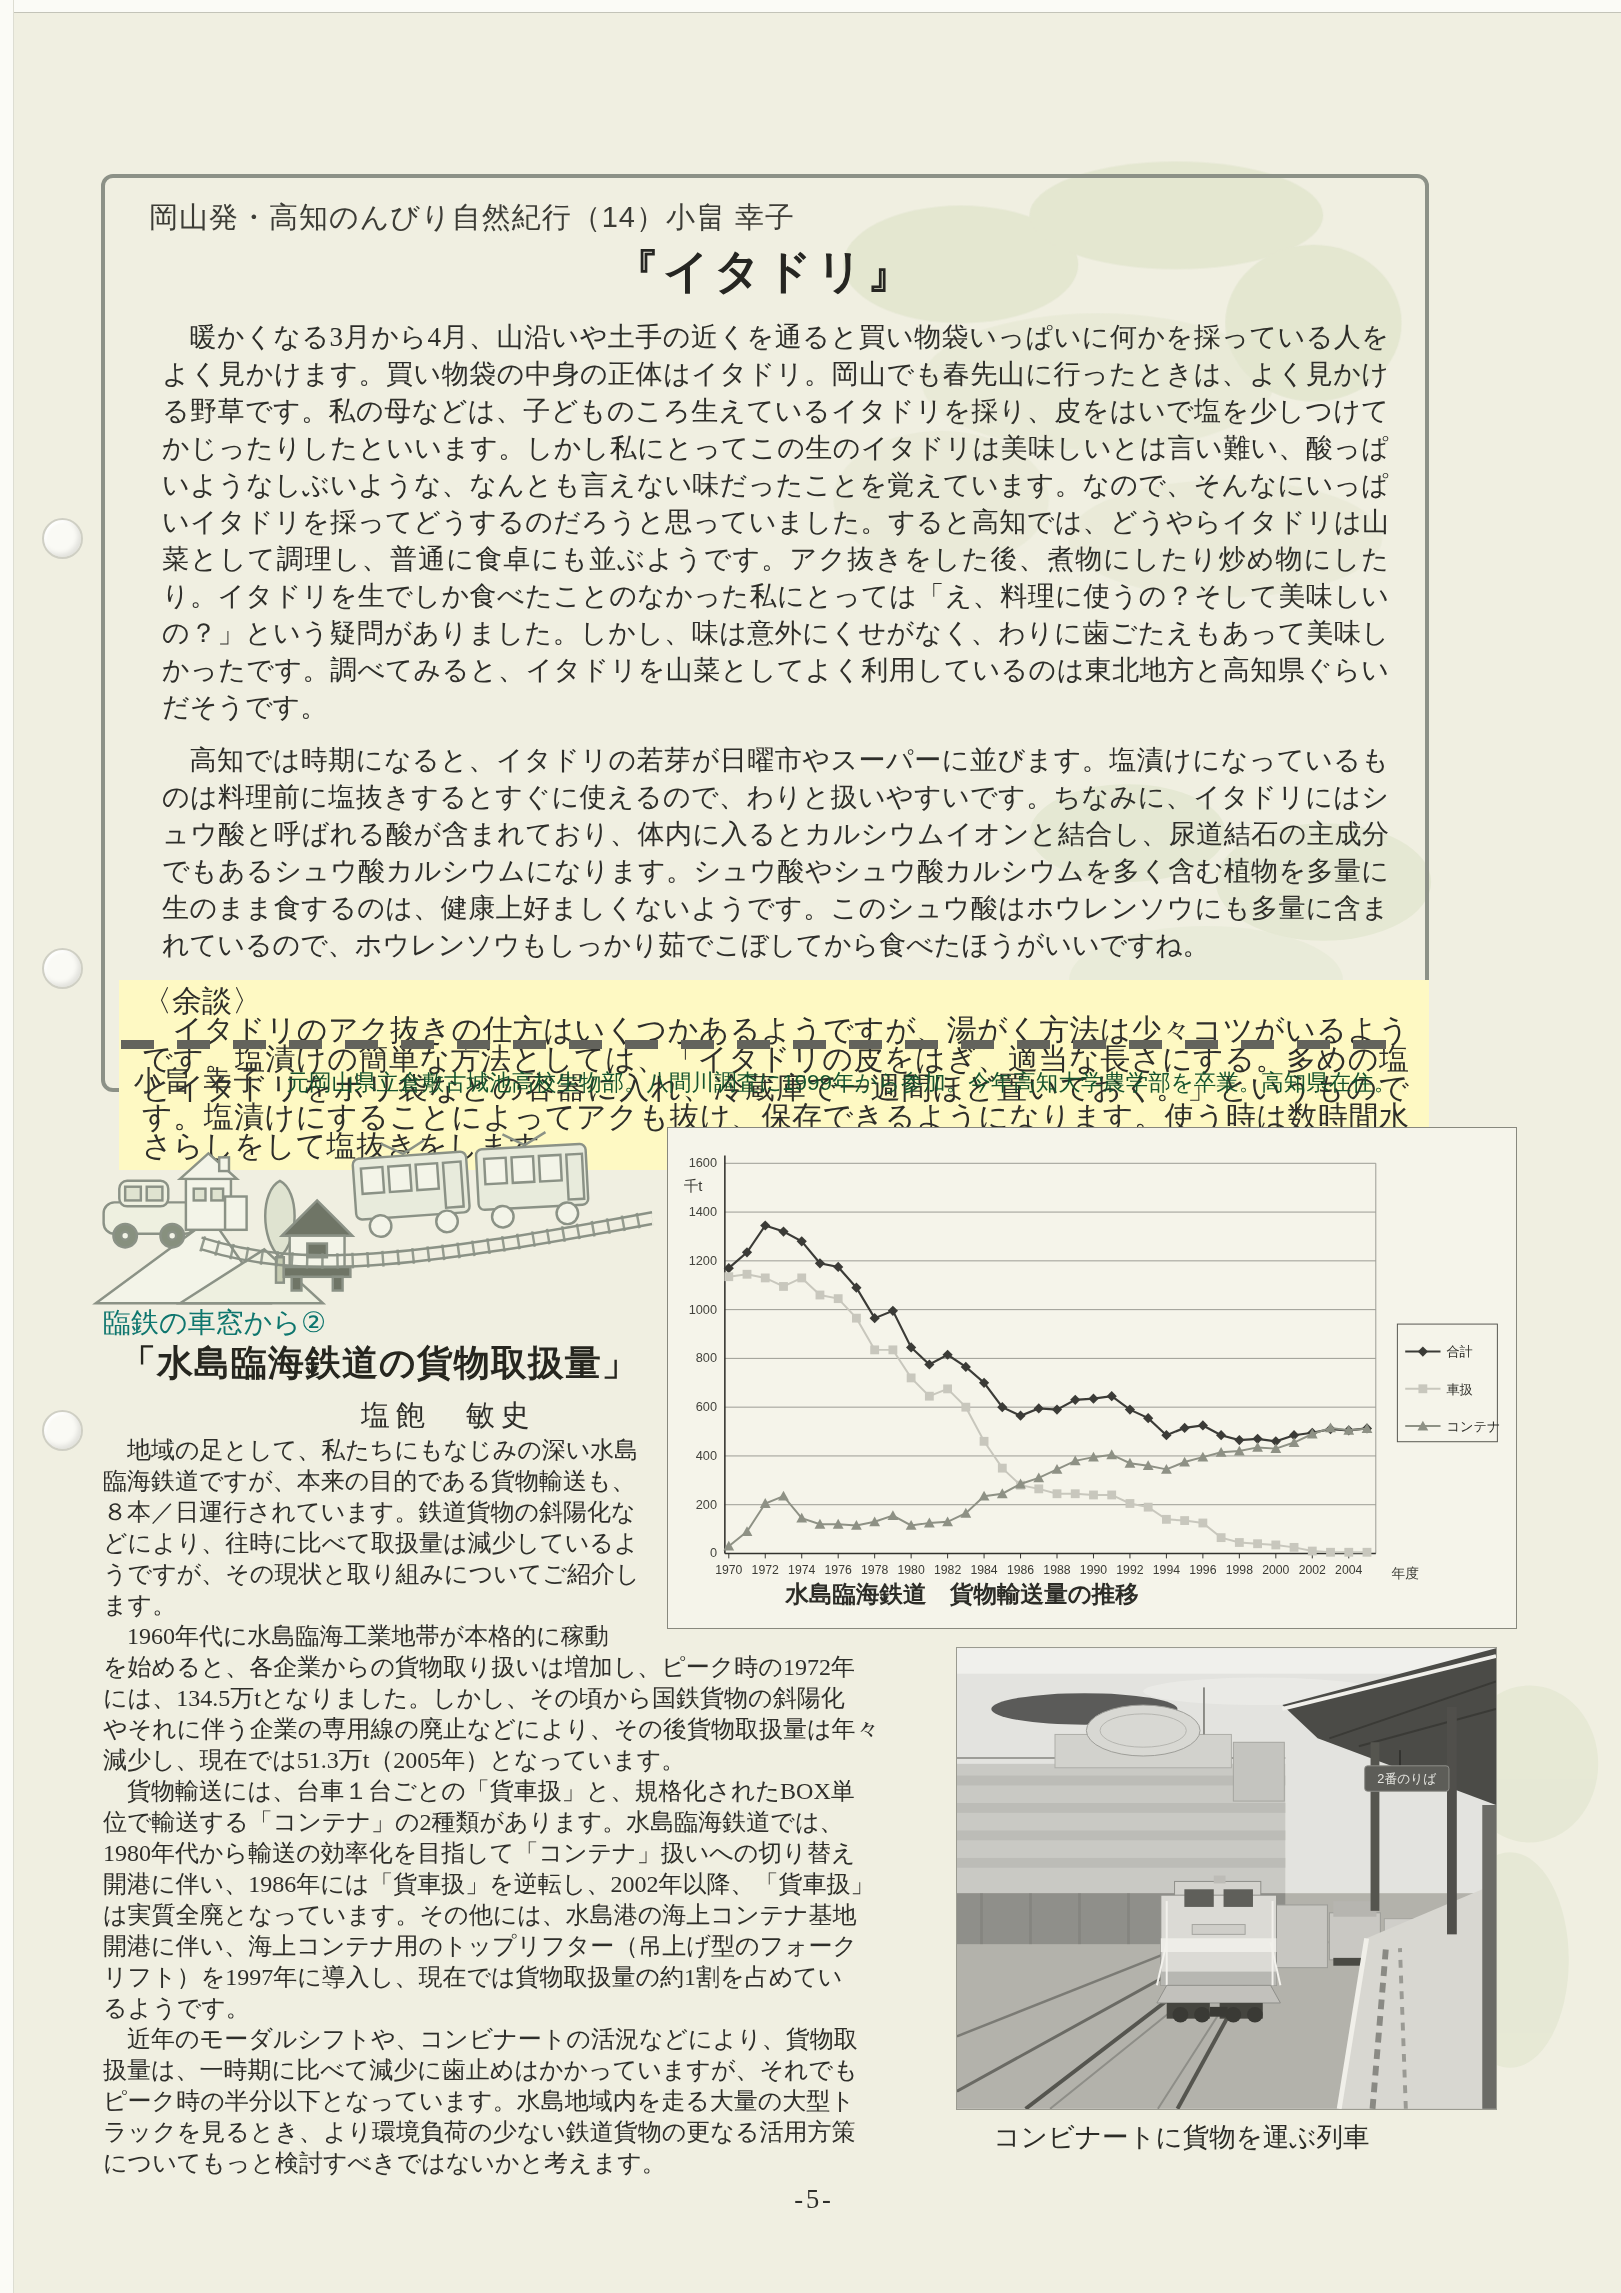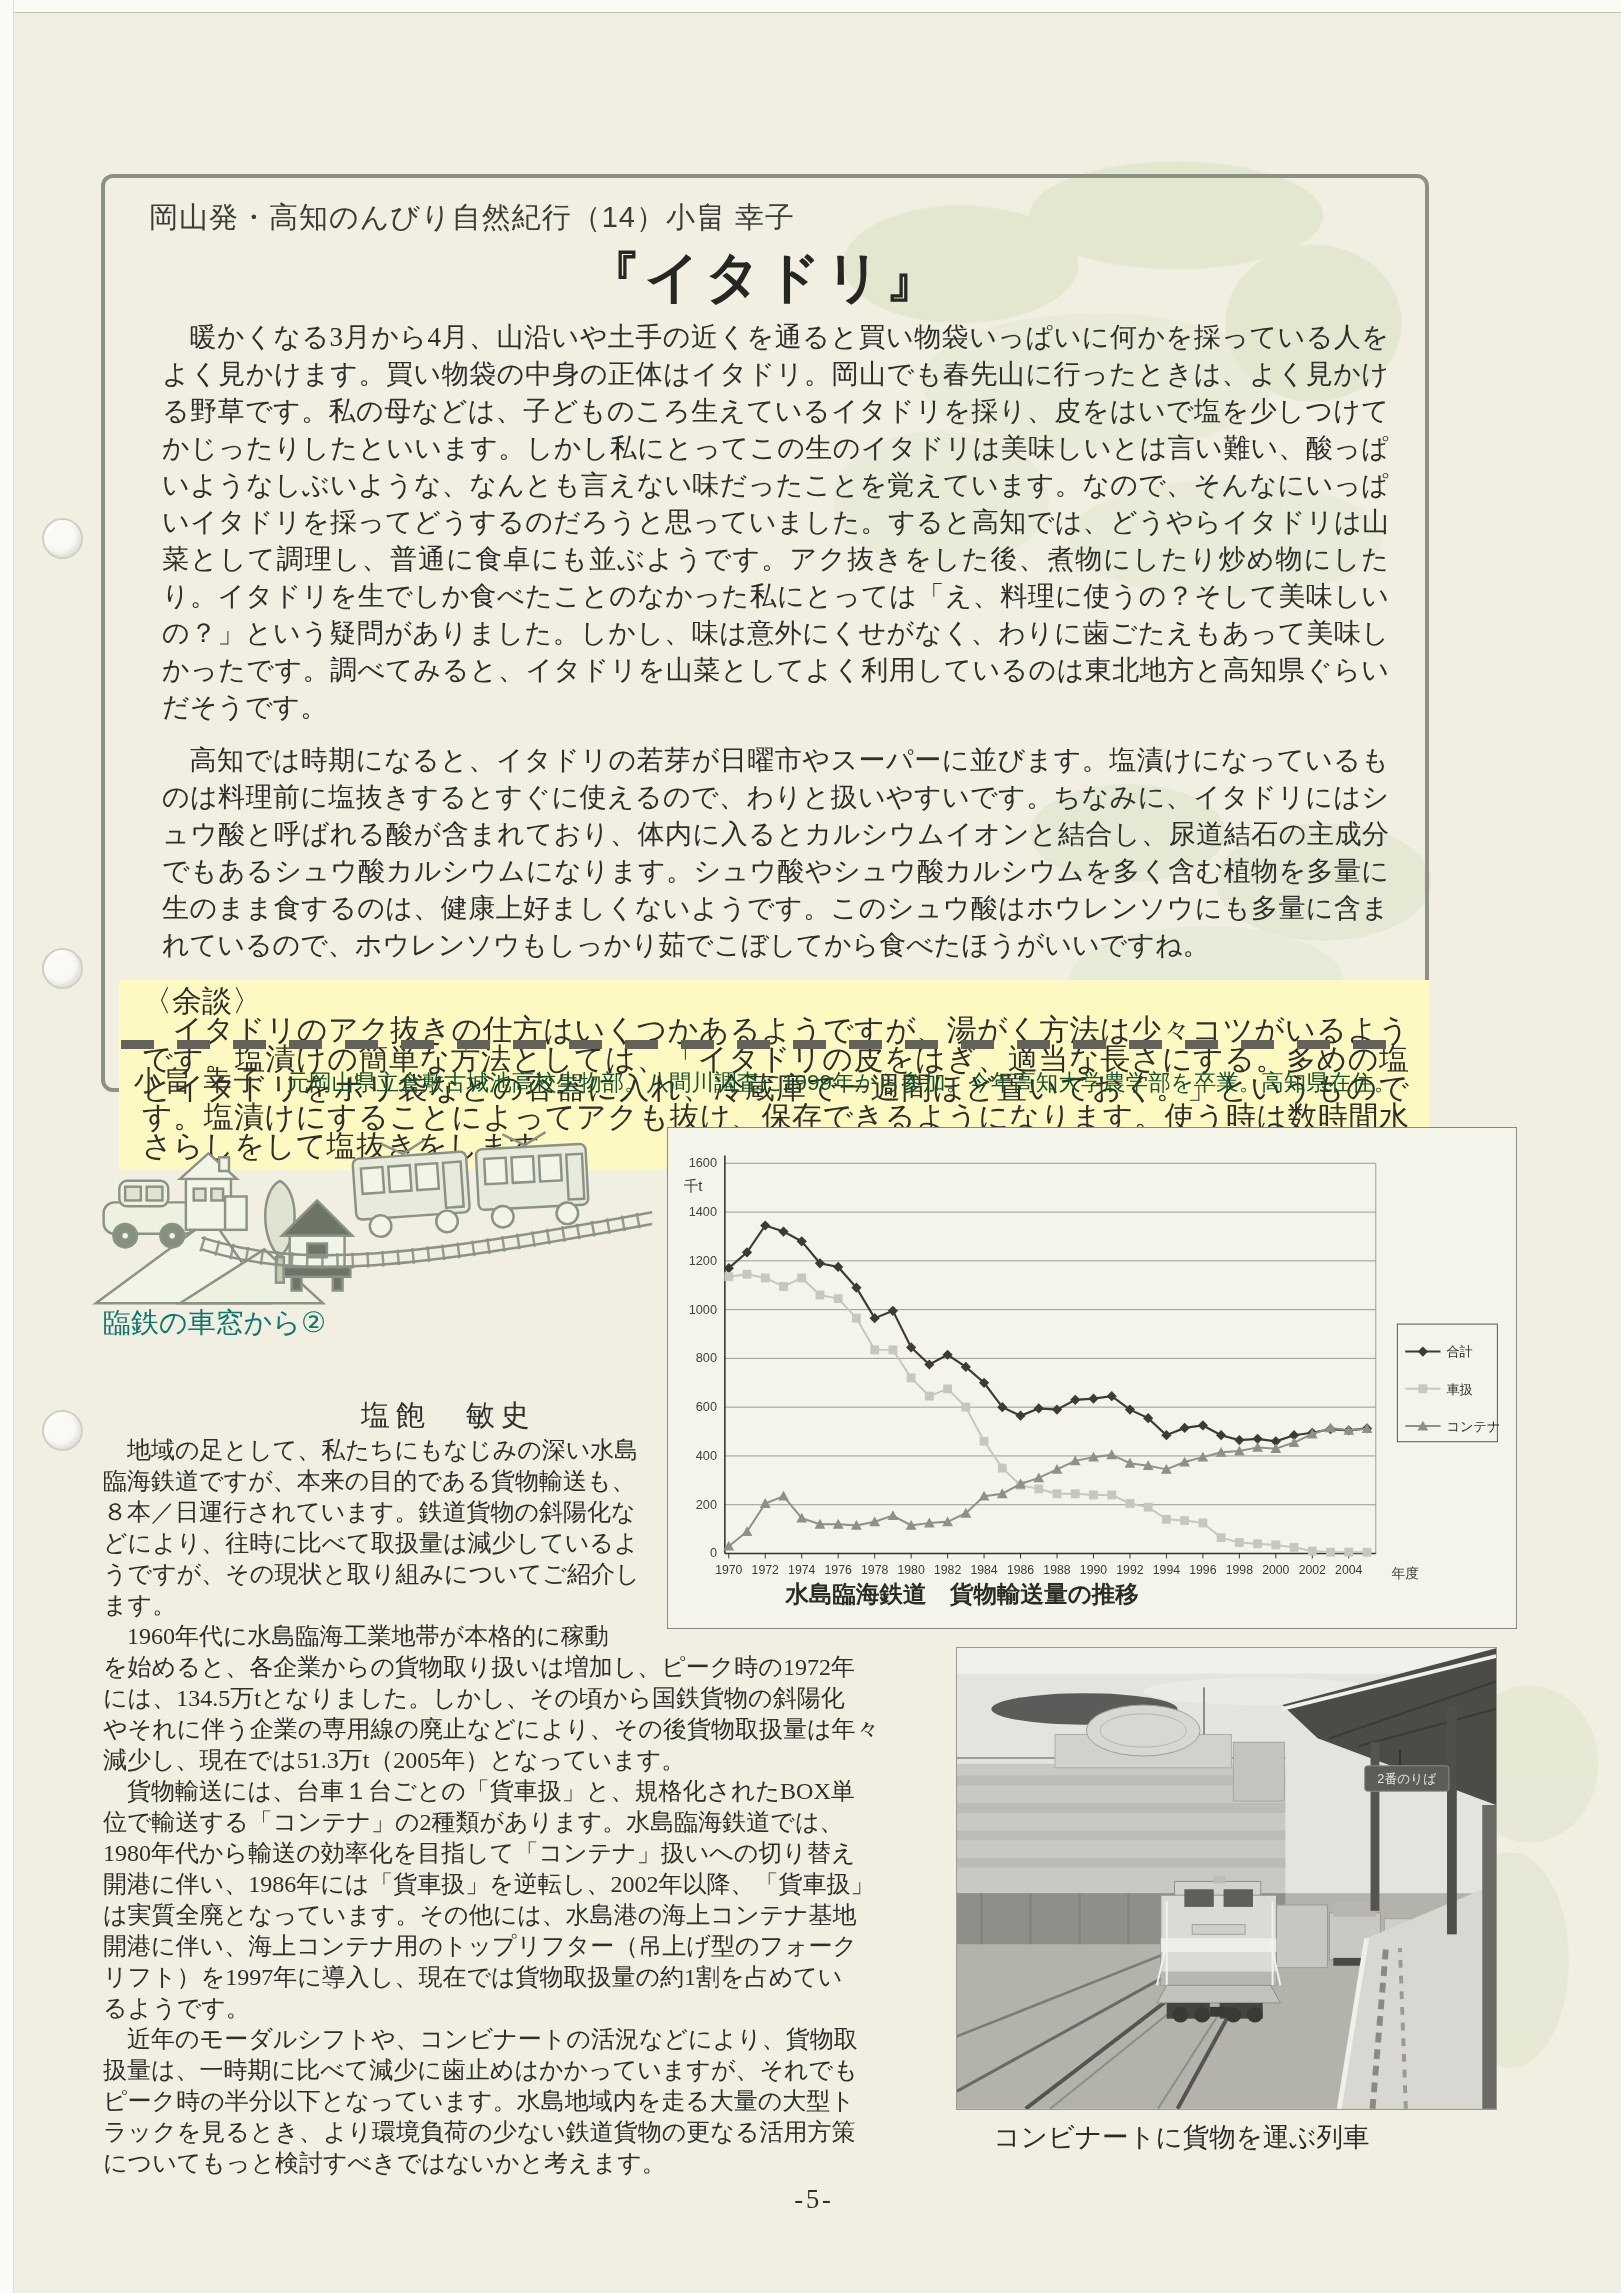--- a/index.html
+++ b/index.html
@@ -10,21 +10,21 @@
   .z1{z-index:1;}
   
   .edge-top{left:0;top:0;width:1621px;height:11.8px;background:#fbfbf6;border-bottom:1px solid #c3c3b8;}
   .edge-left{left:0;top:0;width:12.7px;height:2294px;background:#fbfbf6;border-right:1px solid #ddddd2;}
   .punch{width:37px;height:37px;border-radius:50%;background:#fafaf5;border:2px solid #cfcfc4;
          box-shadow:inset -2.9px -2.9px 4.9px rgba(0,0,0,.10), inset 2px 2px 2.9px rgba(255,255,255,.9);}
   
   .top-box{left:101px;top:174px;width:1320px;height:910px;border:4.9px solid #8c9187;border-radius:12px;}
   .kicker1{left:44px;top:19.6px;font-family:"Liberation Sans","DejaVu Sans",sans-serif;
            font-size:29px;color:#3c3c36;letter-spacing:1px;}
-  .title1{left:0;top:63px;width:100%;text-align:center;font-weight:bold;font-size:55px;
+  .title1{left:0;top:63px;width:100%;text-align:center;font-weight:bold;font-size:46px;
           letter-spacing:3.9px;color:#262622;}
   .body1{left:41px;top:125px;width:1259px;font-size:27px;line-height:37px;text-align:justify;}
   .body1 p{margin:16px;}
   .aside-box{background:#fef9c3;margin:2px -23.5px 0 -27.4px;padding:5.9px 19.6px 9.8px 23.5px;
              font-size:30px;line-height:29px;}
   .aside-box .ah{display:block;}
   .dashes{left:15.7px;top:862px;right:15.7px;height:8.8px;
           background:repeating-linear-gradient(90deg,#63635c 0 33px,transparent 33px 56px);}
   .byline{left:0;top:884px;width:100%;text-align:center;font-family:"Liberation Sans","DejaVu Sans",sans-serif;}
   .byline .nm{font-size:28px;color:#33332e;letter-spacing:2px;}
@@ -164,20 +164,21 @@
         <rect x="36" y="10" width="22" height="26" fill="#f3f4e8"></rect>
         <rect x="64" y="10" width="22" height="26" fill="#f3f4e8"></rect>
         <rect x="92" y="10" width="16" height="46" fill="#e8ebdc"></rect>
         <circle cx="24" cy="70" r="11" fill="#f3f4e8"></circle>
           <circle cx="90" cy="70" r="11" fill="#f3f4e8"></circle>
       </g>
     </g>
   </svg>
 
   <div class="abs kicker2 z1">臨鉄の車窓から②</div>
+  <div class="abs title2 z1">「水島臨海鉄道の貨物取扱量」</div>
   <div class="abs author2 z1">塩飽　敏史</div>
   <div class="abs bodylines z1">
       <div>　地域の足として、私たちにもなじみの深い水島</div>
       <div>臨海鉄道ですが、本来の目的である貨物輸送も、</div>
       <div>８本／日運行されています。鉄道貨物の斜陽化な</div>
       <div>どにより、往時に比べて取扱量は減少しているよ</div>
       <div>うですが、その現状と取り組みについてご紹介し</div>
       <div>ます。</div>
       <div>　1960年代に水島臨海工業地帯が本格的に稼動</div>
       <div>を始めると、各企業からの貨物取り扱いは増加し、ピーク時の1972年</div>

